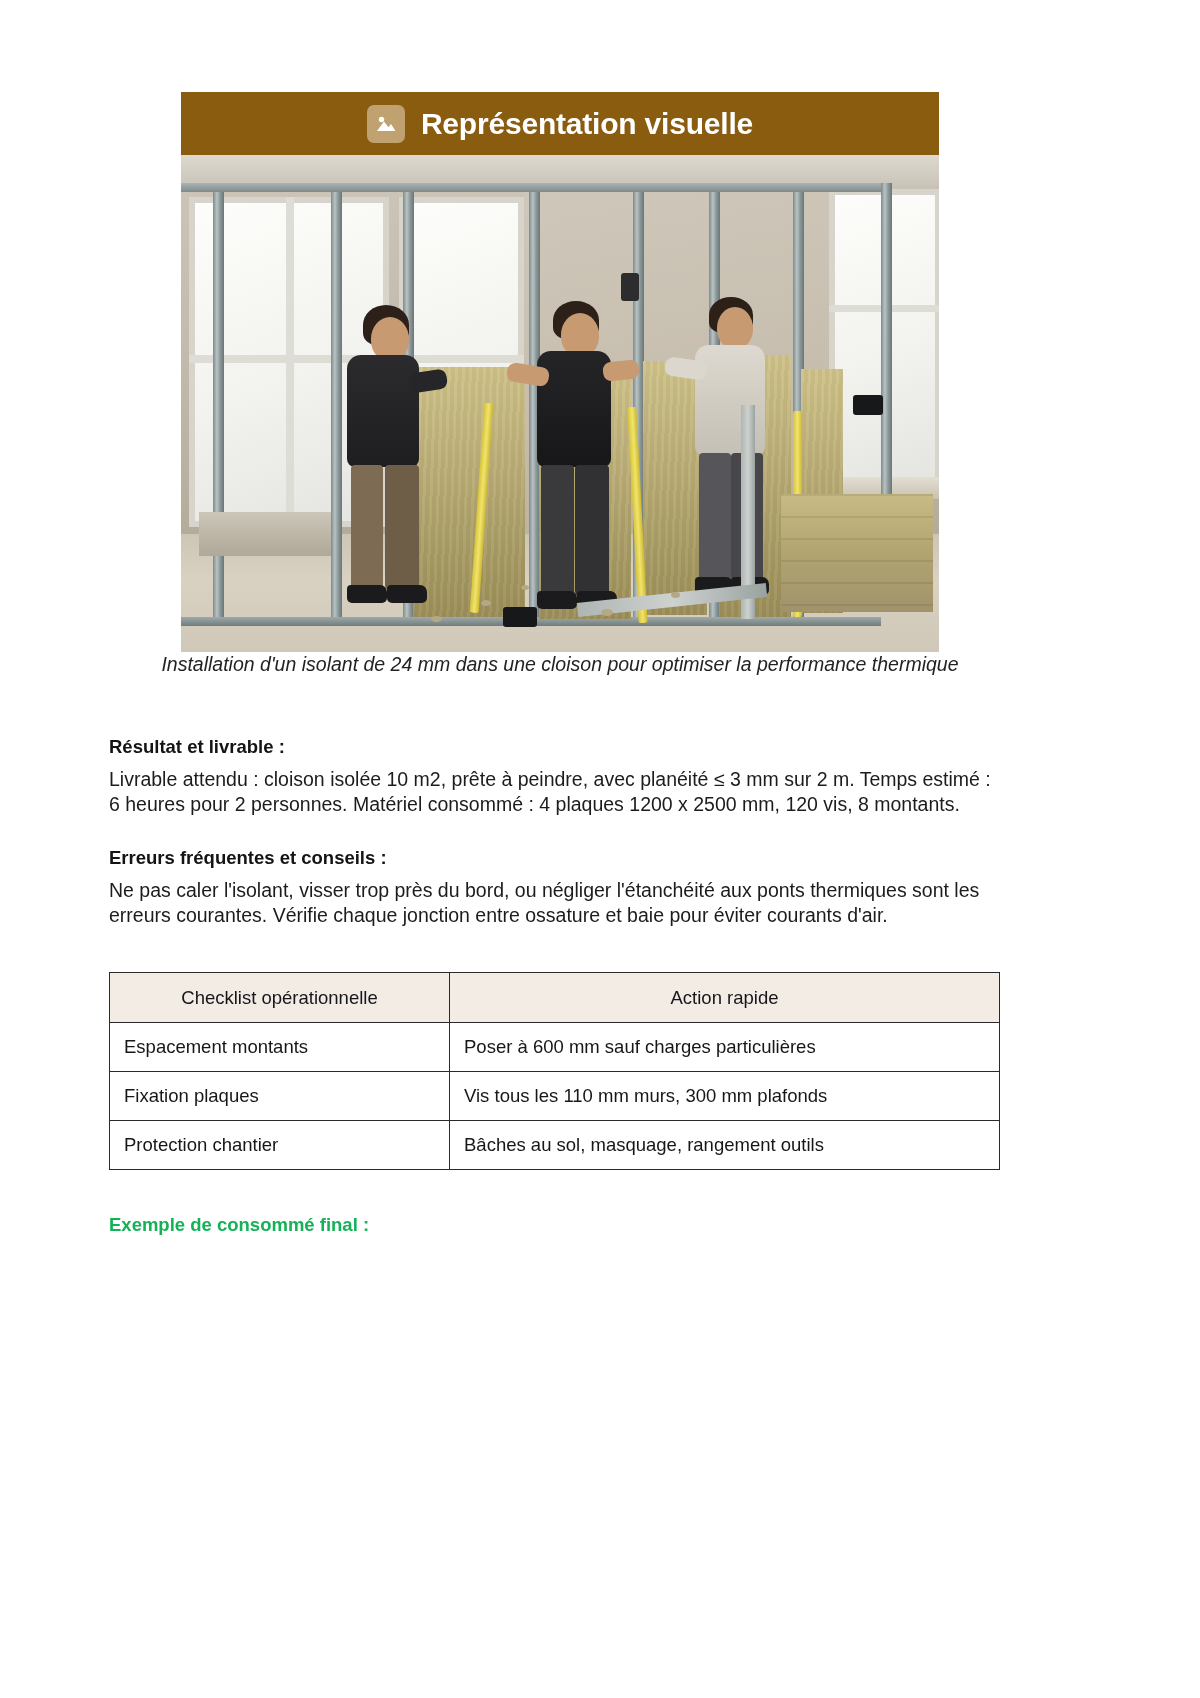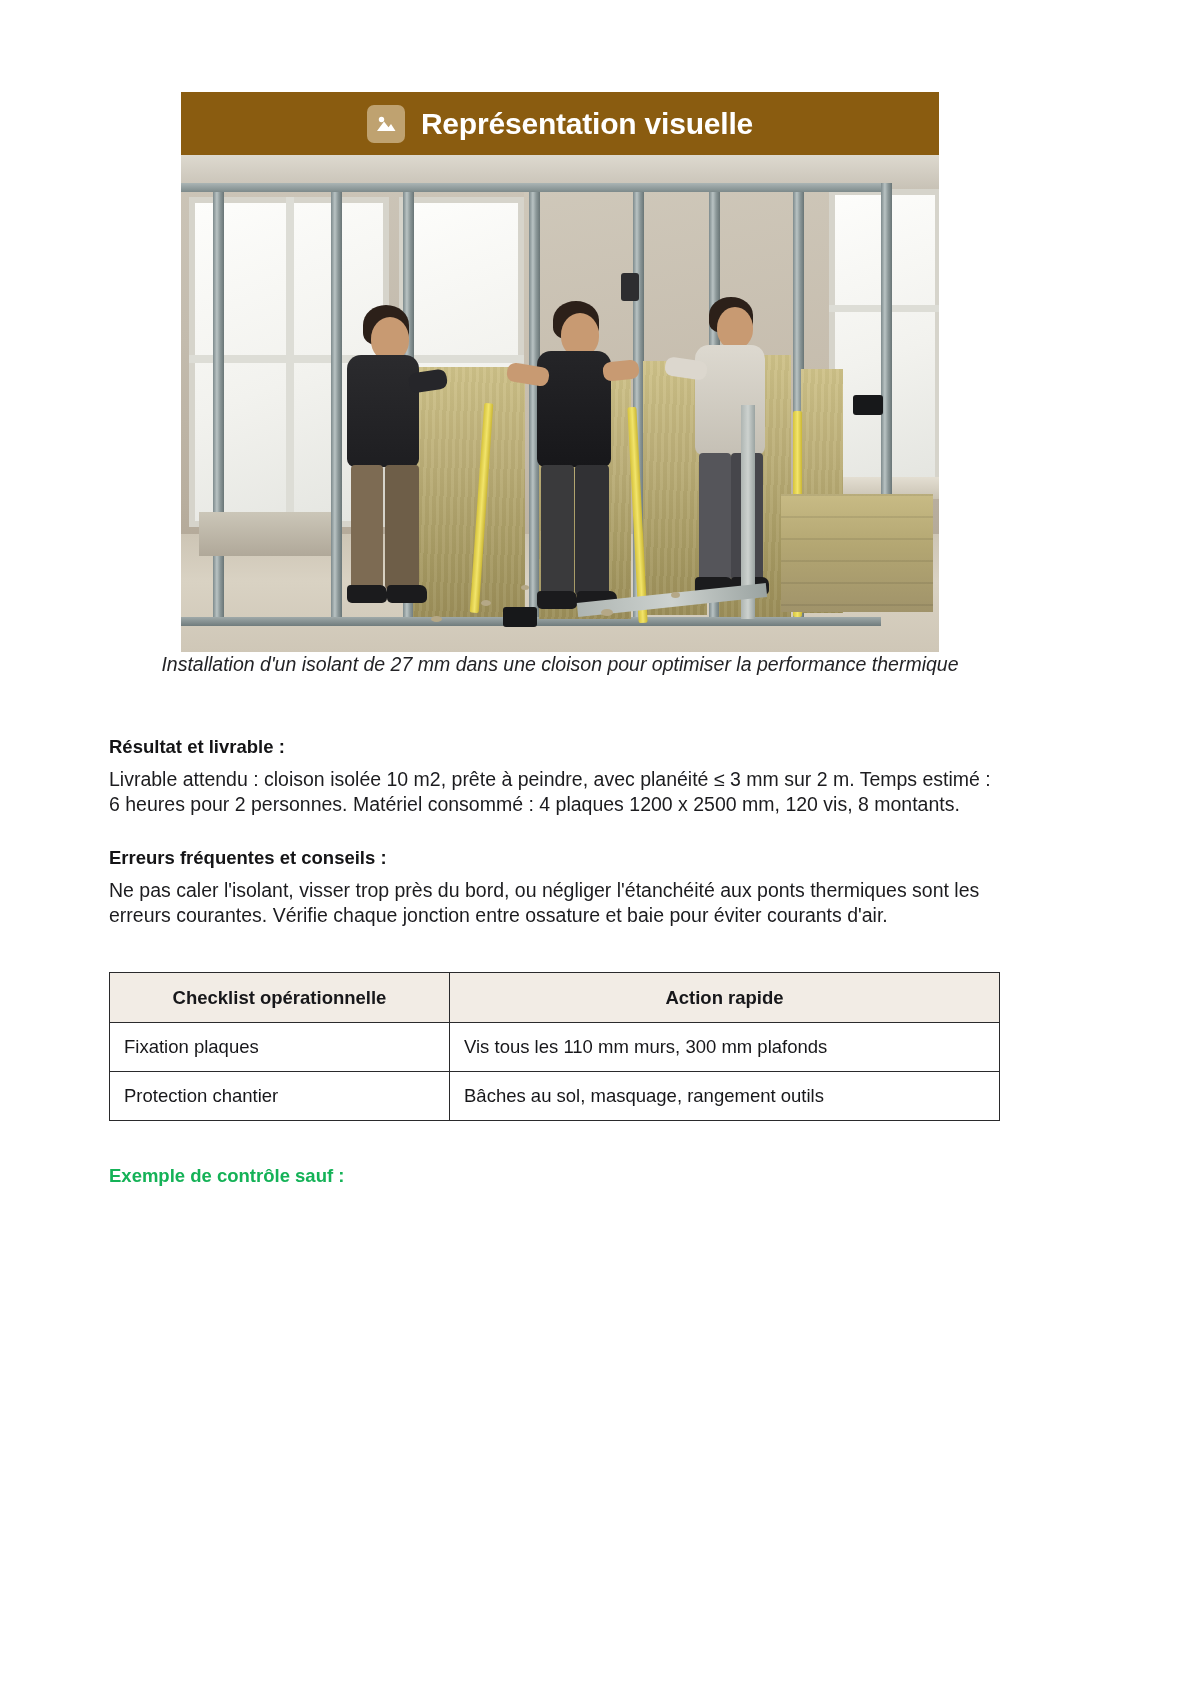--- a/index.html
+++ b/index.html
@@ -217,21 +217,21 @@
     table-layout: fixed;
   }
   table.checklist th,
   table.checklist td {
     border: 1.6px solid #2a2a2c;
     font-size: 18.5px;
     color: #17171a;
   }
   table.checklist th {
     background: #f2ece5;
-    font-weight: bold;
+    font-weight: normal;
     text-align: center;
     height: 50px;
     padding: 6px 0;
   }
   table.checklist td {
     height: 49px;
     padding: 6px 14px;
     text-align: left;
     background: #ffffff;
   }
@@ -337,21 +337,21 @@
       <div class="ph-lowstack"></div>
 
       <div class="ph-debris" style="left:300px; bottom:46px; width:10px; height:6px;"></div>
       <div class="ph-debris" style="left:340px; bottom:62px; width:8px; height:5px;"></div>
       <div class="ph-debris" style="left:420px; bottom:36px; width:12px; height:7px;"></div>
       <div class="ph-debris" style="left:490px; bottom:54px; width:9px; height:6px;"></div>
       <div class="ph-debris" style="left:250px; bottom:30px; width:11px; height:6px;"></div>
     </div>
   </div>
 
-  <div class="caption">Installation d'un isolant de 27 mm dans une cloison pour optimiser la performance thermique</div>
+  <div class="caption">Installation d'un isolant de 24 mm dans une cloison pour optimiser la performance thermique</div>
 
   <div class="content">
 
     <div class="sec-block">
       <h3 class="sec">Résultat et livrable :</h3>
       <p class="body">Livrable attendu : cloison isolée 10 m2, prête à peindre, avec planéité ≤ 3 mm sur 2 m. Temps estimé : 6 heures pour 2 personnes. Matériel consommé : 4 plaques 1200 x 2500 mm, 120 vis, 8 montants.</p>
     </div>
 
     <div class="sec-block tight">
       <h3 class="sec">Erreurs fréquentes et conseils :</h3>
@@ -364,28 +364,32 @@
           <col class="c2">
         </colgroup>
       <thead>
         <tr>
           <th>Checklist opérationnelle</th>
           <th>Action rapide</th>
         </tr>
       </thead>
       <tbody>
         <tr>
+          <td>Espacement montants</td>
+          <td>Poser à 600 mm sauf charges particulières</td>
+        </tr>
+        <tr>
           <td>Fixation plaques</td>
           <td>Vis tous les 110 mm murs, 300 mm plafonds</td>
         </tr>
         <tr>
           <td>Protection chantier</td>
           <td>Bâches au sol, masquage, rangement outils</td>
         </tr>
       </tbody>
     </table>
 
     <div class="sec-block after-table">
-      <h3 class="sec green">Exemple de contrôle sauf :</h3>
+      <h3 class="sec green">Exemple de consommé final :</h3>
     </div>
 
   </div>
 </div>
 
 </body></html>

